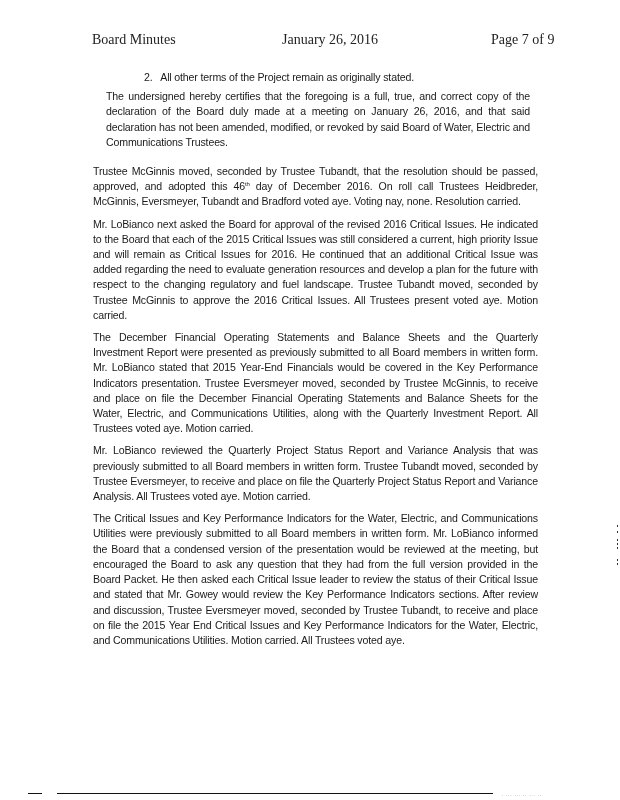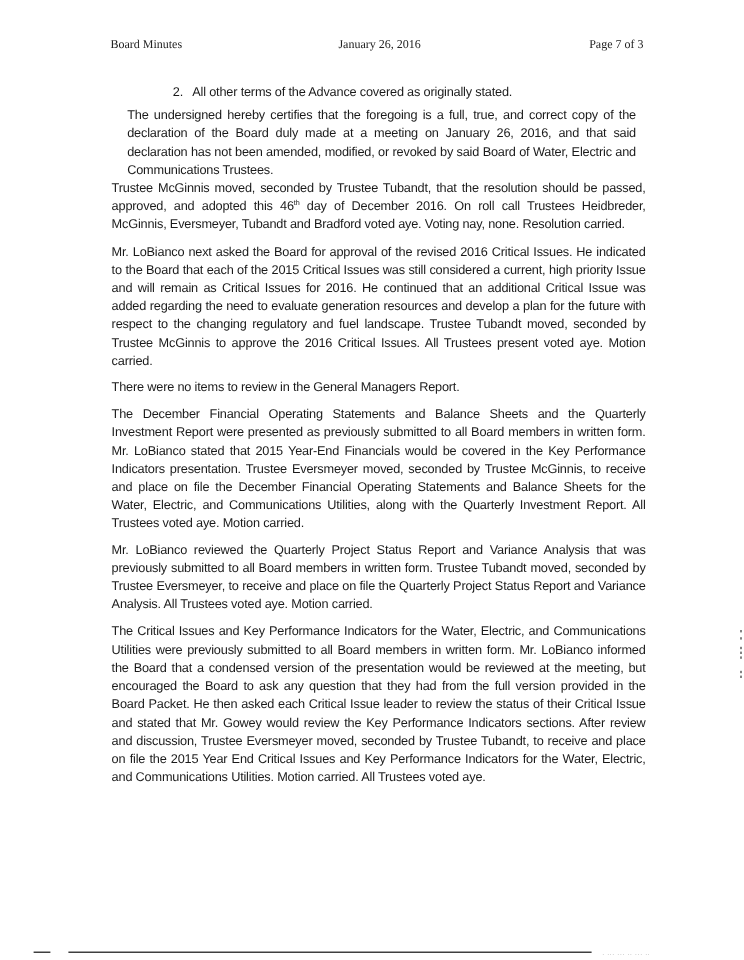--- a/index.html
+++ b/index.html
@@ -4,36 +4,36 @@
 <style>
   html, body { margin: 0; padding: 0; background: #ffffff; }
   body {
     width: 620px; height: 800px; position: relative; overflow: hidden;
     font-family: "Liberation Sans", "DejaVu Sans", sans-serif;
     color: #1a1a1a;
   }
   .header {
     position: absolute; top: 32px; left: 0; width: 620px; height: 14px;
     font-family: "Liberation Serif", "DejaVu Serif", serif;
-    font-size: 10px; color: #222;
+    font-size: 14px; color: #222;
   }
   .header .left { position: absolute; left: 92px; top: 0; }
   .header .center { position: absolute; left: 282px; top: 0; font-family: Liberation Serif, serif; }
   .header .right { position: absolute; left: 491px; top: 0; }
 
   .content {
     position: absolute; left: 93px; top: 70px; width: 445px;
     font-size: 10.6px; line-height: 15.2px; letter-spacing: -0.15px;
   }
   .item2 {
     margin-left: 51px; margin-bottom: 4px;
   }
   .item2 .num { display: inline-block; width: 14px; }
   .cert {
-    margin-left: 13px; margin-right: 8px; text-align: justify; 
+    margin-left: 13px; margin-right: 8px; text-align: justify; margin-bottom: 14px;
   }
   p.para {
     margin: 0 0 7px 0; text-align: justify;
   }
   sup { font-size: 6px; line-height: 0; vertical-align: 4px; }
 
   .footer-line {
     position: absolute; top: 793px; left: 57px; width: 436px; height: 1px; background: #111;
   }
   .footer-dash {
@@ -48,35 +48,34 @@
   .margin-marks span {
     position: absolute; left: 0; width: 1px; height: 2px; background: #333;
   }
 </style>
 </head>
 <body>
 
 <div class="header">
   <span class="left">Board Minutes</span>
   <span class="center">January 26, 2016</span>
-  <span class="right">Page 7 of 3</span>
+  <span class="right">Page 7 of 9</span>
 </div>
 
 <div class="content">
   <div class="item2">
     <span class="num">2.</span>
-    <span>All other terms of the Advance covered as originally stated.</span>
+    <span>All other terms of the Project remain as originally stated.</span>
   </div>
 
   <div class="cert">The undersigned hereby certifies that the foregoing is a full, true, and correct copy of the declaration of the Board duly made at a meeting on January 26, 2016, and that said declaration has not been amended, modified, or revoked by said Board of Water, Electric and Communications Trustees.</div>
 
   <p class="para"><span>Trustee McGinnis moved, seconded by Trustee Tubandt, that the resolution should be passed, approved, and adopted this 46</span><sup>th</sup><span> day of December 2016. On roll call Trustees Heidbreder, McGinnis, Eversmeyer, Tubandt and Bradford voted aye. Voting nay, none. Resolution carried.</span></p>
 
   <p class="para">Mr. LoBianco next asked the Board for approval of the revised 2016 Critical Issues. He indicated to the Board that each of the 2015 Critical Issues was still considered a current, high priority Issue and will remain as Critical Issues for 2016. He continued that an additional Critical Issue was added regarding the need to evaluate generation resources and develop a plan for the future with respect to the changing regulatory and fuel landscape. Trustee Tubandt moved, seconded by Trustee McGinnis to approve the 2016 Critical Issues. All Trustees present voted aye. Motion carried.</p>
-  <p class="para">There were no items to review in the General Managers Report.</p>
   <p class="para">The December Financial Operating Statements and Balance Sheets and the Quarterly Investment Report were presented as previously submitted to all Board members in written form. Mr. LoBianco stated that 2015 Year-End Financials would be covered in the Key Performance Indicators presentation. Trustee Eversmeyer moved, seconded by Trustee McGinnis, to receive and place on file the December Financial Operating Statements and Balance Sheets for the Water, Electric, and Communications Utilities, along with the Quarterly Investment Report. All Trustees voted aye. Motion carried.</p>
   <p class="para">Mr. LoBianco reviewed the Quarterly Project Status Report and Variance Analysis that was previously submitted to all Board members in written form. Trustee Tubandt moved, seconded by Trustee Eversmeyer, to receive and place on file the Quarterly Project Status Report and Variance Analysis. All Trustees voted aye. Motion carried.</p>
   <p class="para">The Critical Issues and Key Performance Indicators for the Water, Electric, and Communications Utilities were previously submitted to all Board members in written form. Mr. LoBianco informed the Board that a condensed version of the presentation would be reviewed at the meeting, but encouraged the Board to ask any question that they had from the full version provided in the Board Packet. He then asked each Critical Issue leader to review the status of their Critical Issue and stated that Mr. Gowey would review the Key Performance Indicators sections. After review and discussion, Trustee Eversmeyer moved, seconded by Trustee Tubandt, to receive and place on file the 2015 Year End Critical Issues and Key Performance Indicators for the Water, Electric, and Communications Utilities. Motion carried. All Trustees voted aye.</p>
 </div>
 
 <div class="margin-marks">
   <span style="top:0px"></span>
   <span style="top:6px"></span>
   <span style="top:14px"></span>
   <span style="top:18px"></span>

